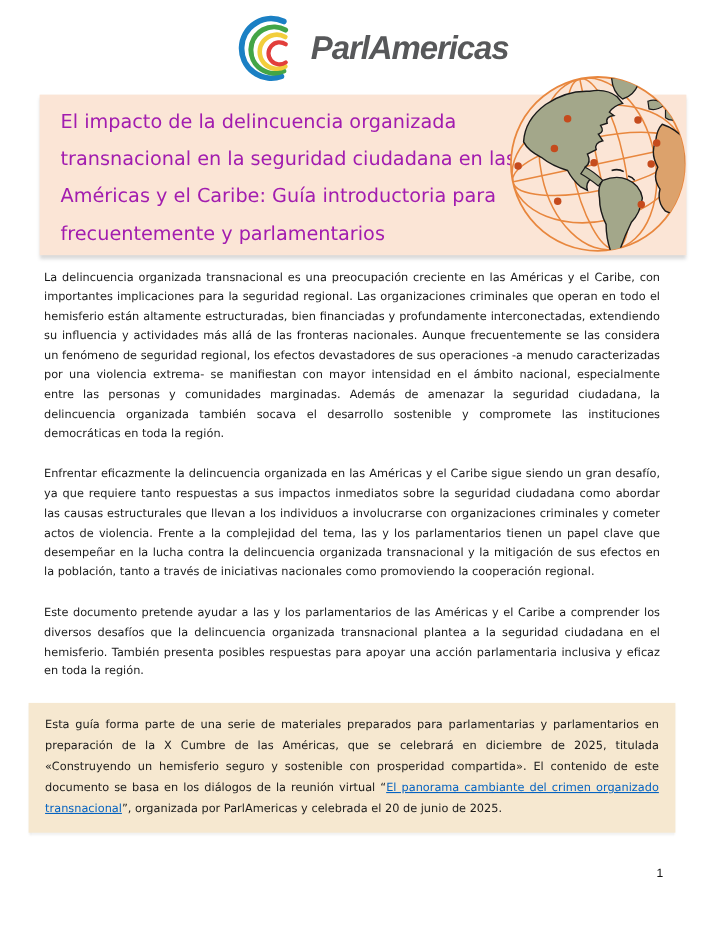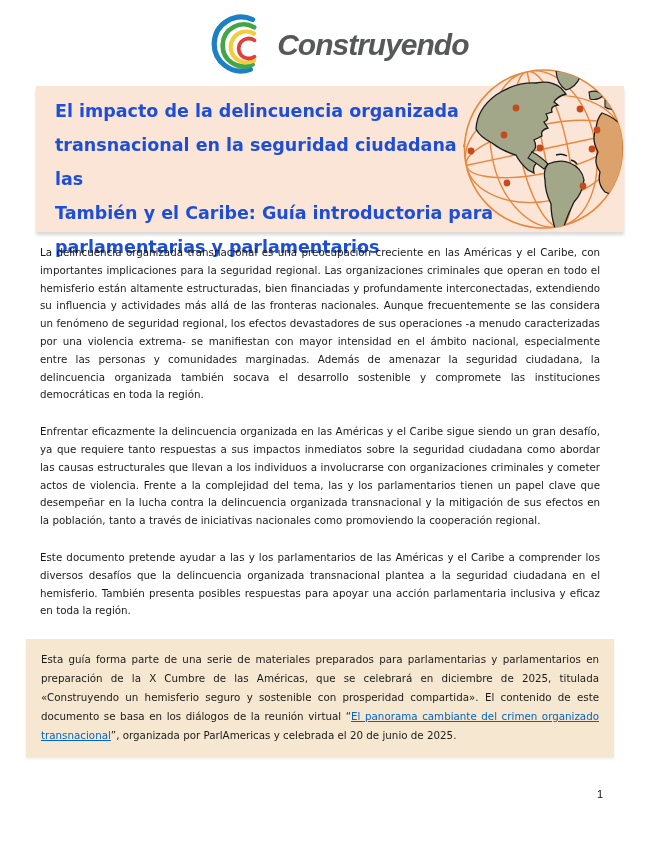--- a/index.html
+++ b/index.html
@@ -26,22 +26,22 @@
 
   
   .banner {
     position: absolute; left: 36px; top: 86px;
     width: 588px; height: 146px;
     background: #FBE5D6;
     box-shadow: 0 3px 3px rgba(130,130,130,0.30);
   }
   .banner-title {
     position: absolute; left: 19px; top: 8px; width: 452px;
-    font-size: 17.5px; font-weight: bold; line-height: 34px;
-    color: #1d4ed8;
+    font-size: 17.5px; font-weight: normal; line-height: 34px;
+    color: #a21caf;
   }
 
   
   .globe {
     position: absolute; left: 463px; top: 67px;
     width: 161px; height: 165px; z-index: 3;
   }
 
   
   .body-text {
@@ -74,29 +74,29 @@
 
 <div class="page">
 
   <div class="logo">
     <svg width="72" height="64" viewBox="0 0 72 64">
       <path d="M45.4 6.5 A27 27 0 1 0 43.2 56.4" fill="none" stroke="#1B80C4" stroke-width="5.2" stroke-linecap="round"></path>
       <path d="M47.0 14.3 A21 21 0 1 0 45.4 51.5" fill="none" stroke="#43A547" stroke-width="4.6" stroke-linecap="round"></path>
       <path d="M46.8 20.6 A15.5 15.5 0 1 0 46.8 47.4" fill="none" stroke="#F2CE3C" stroke-width="4.2" stroke-linecap="round"></path>
       <path d="M47.2 27.3 A10 10 0 1 0 47.2 43.7" fill="none" stroke="#E23F3B" stroke-width="3.8" stroke-linecap="round"></path>
     </svg>
-    <span class="logo-text">Construyendo</span>
+    <span class="logo-text">ParlAmericas</span>
   </div>
 
   <div class="banner">
     <div class="banner-title">
       <div>El impacto de la delincuencia organizada</div>
       <div>transnacional en la seguridad ciudadana en las</div>
-      <div>También y el Caribe: Guía introductoria para</div>
-      <div>parlamentarias y parlamentarios</div>
+      <div>Américas y el Caribe: Guía introductoria para</div>
+      <div>frecuentemente y parlamentarios</div>
     </div>
   </div>
 
   <svg class="globe" viewBox="0 0 161 165">
     <defs>
       <clipPath id="globeClip">
           <circle cx="80.5" cy="82" r="79"></circle>
         </clipPath>
     </defs>
 

